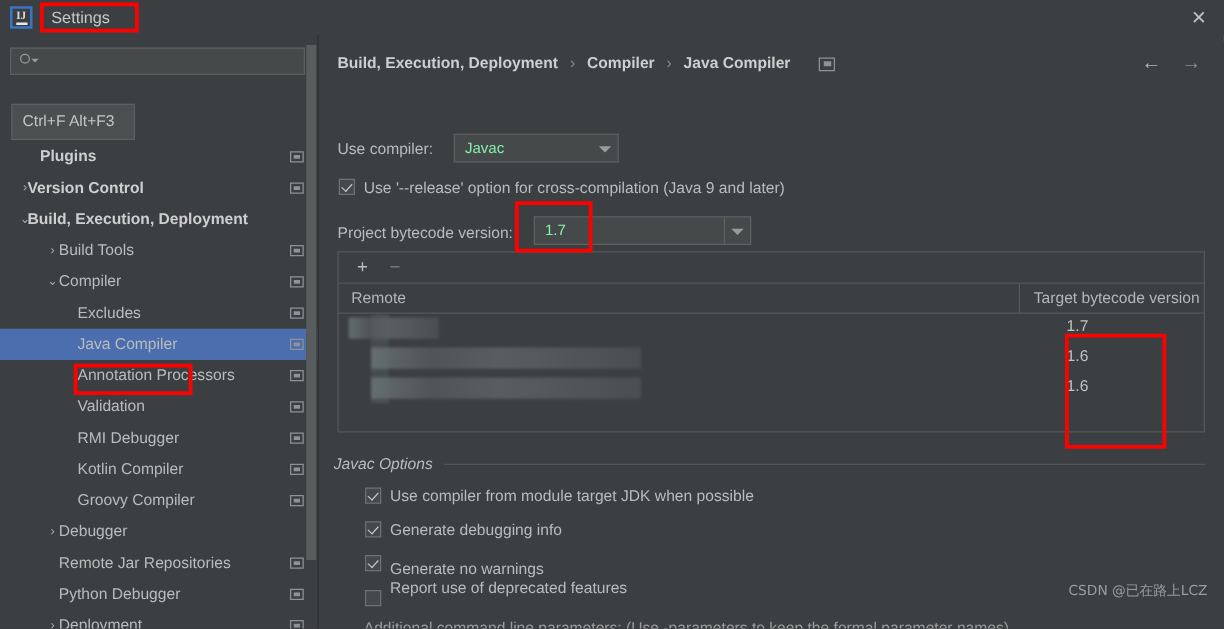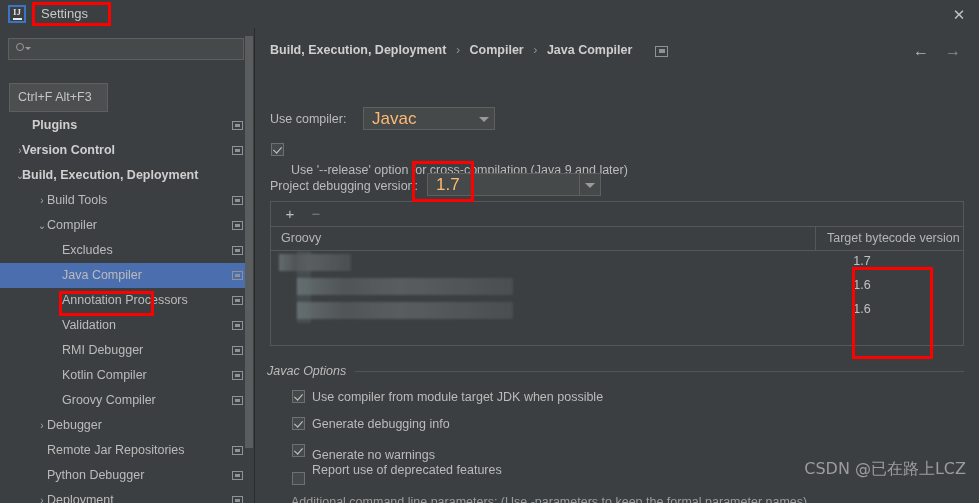--- a/index.html
+++ b/index.html
@@ -128,21 +128,21 @@
   .nav-back{left:0;}
   .nav-fwd{left:32px;color:#8b8b8b !important;}
 
   .row-label{position:absolute;font-size:12.5px;color:#bbbbbb;}
 
   .combo{
     position:absolute;background:#45494a;border:1px solid #5e6060;box-sizing:border-box;
     height:23px;
   }
   .combo .val{
-    position:absolute;left:8px;top:0;line-height:21px;font-size:17px;color:#fdba74;
+    position:absolute;left:8px;top:0;line-height:21px;font-size:12px;color:#86efac;
   }
   .combo .btn{
     position:absolute;right:0;top:0;width:20px;height:21px;
   }
   .combo .btn .car{
     position:absolute;left:5px;top:9px;width:0;height:0;
     border-left:5px solid transparent;border-right:5px solid transparent;
     border-top:5px solid #9a9a9a;
   }
   .combo.split .btn{border-left:1px solid #5e6060;}
@@ -205,21 +205,21 @@
     border:3px solid #fe0000;box-sizing:border-box;pointer-events:none;z-index:12;
   }
 
   
   .group{position:absolute;left:12px;top:336px;width:697px;height:14px;}
   .group .gl{position:absolute;left:0;top:0;font-size:12.5px;color:#bbbbbb;font-style:italic;}
   .group .line{position:absolute;left:88px;top:7px;right:0;height:1px;background:#525557;}
 
   .watermark{
     position:absolute;right:13px;bottom:23px;
-    font-size:16px;color:#9c9c9c;white-space:nowrap;
+    font-size:11px;color:#9c9c9c;white-space:nowrap;
     font-family:"DejaVu Sans", sans-serif;
   }
   .cut-line{
     position:absolute;left:36px;bottom:-3px;font-size:12.5px;color:#9e9e9e;
     white-space:nowrap;overflow:hidden;height:11px;
   }
 </style>
 </head>
 <body>
 
@@ -374,40 +374,40 @@
 
     <div class="row-label" style="left:15px;top:84px;">Use compiler:</div>
     <div class="combo" style="left:108px;top:79px;width:132px;">
       <div class="val">Javac</div>
       <div class="btn">
           <div class="car"></div>
         </div>
     </div>
 
     <div class="cb checked" style="left:16px;top:115px;"></div>
-    <div class="cb-label" style="left:36px;top:115px;margin-top:20px;">Use '--release' option for cross-compilation (Java 9 and later)</div>
-
-    <div class="row-label" style="left:15px;top:151px;">Project debugging version:</div>
+    <div class="cb-label" style="left:36px;top:115px;">Use '--release' option for cross-compilation (Java 9 and later)</div>
+
+    <div class="row-label" style="left:15px;top:151px;">Project bytecode version:</div>
     <div class="combo split" style="left:172px;top:145px;width:174px;">
       <div class="val">1.7</div>
       <div class="btn">
           <div class="car"></div>
         </div>
     </div>
     <div class="pbv-hl"></div>
 
     <div class="row-label" style="left:15px;top:155px;margin-top:27px;">Per-module bytecode version:</div>
 
     <div class="tablebox">
       <div class="tbl-toolbar">
         <div class="tb-plus">+</div>
         <div class="tb-minus">−</div>
       </div>
       <div class="tbl-head">
-        <div class="th-module">Groovy</div>
+        <div class="th-module">Remote</div>
         <div class="th-target">Target bytecode version</div>
       </div>
       <div class="col-div"></div>
       <div class="tbl-body">
           <div class="mrow">
             <div class="mblock"></div>
             <div class="mname" style="width: 72px; left: 8px;"></div>
             <div class="mtarget">1.7</div>
           </div>
           <div class="mrow">

